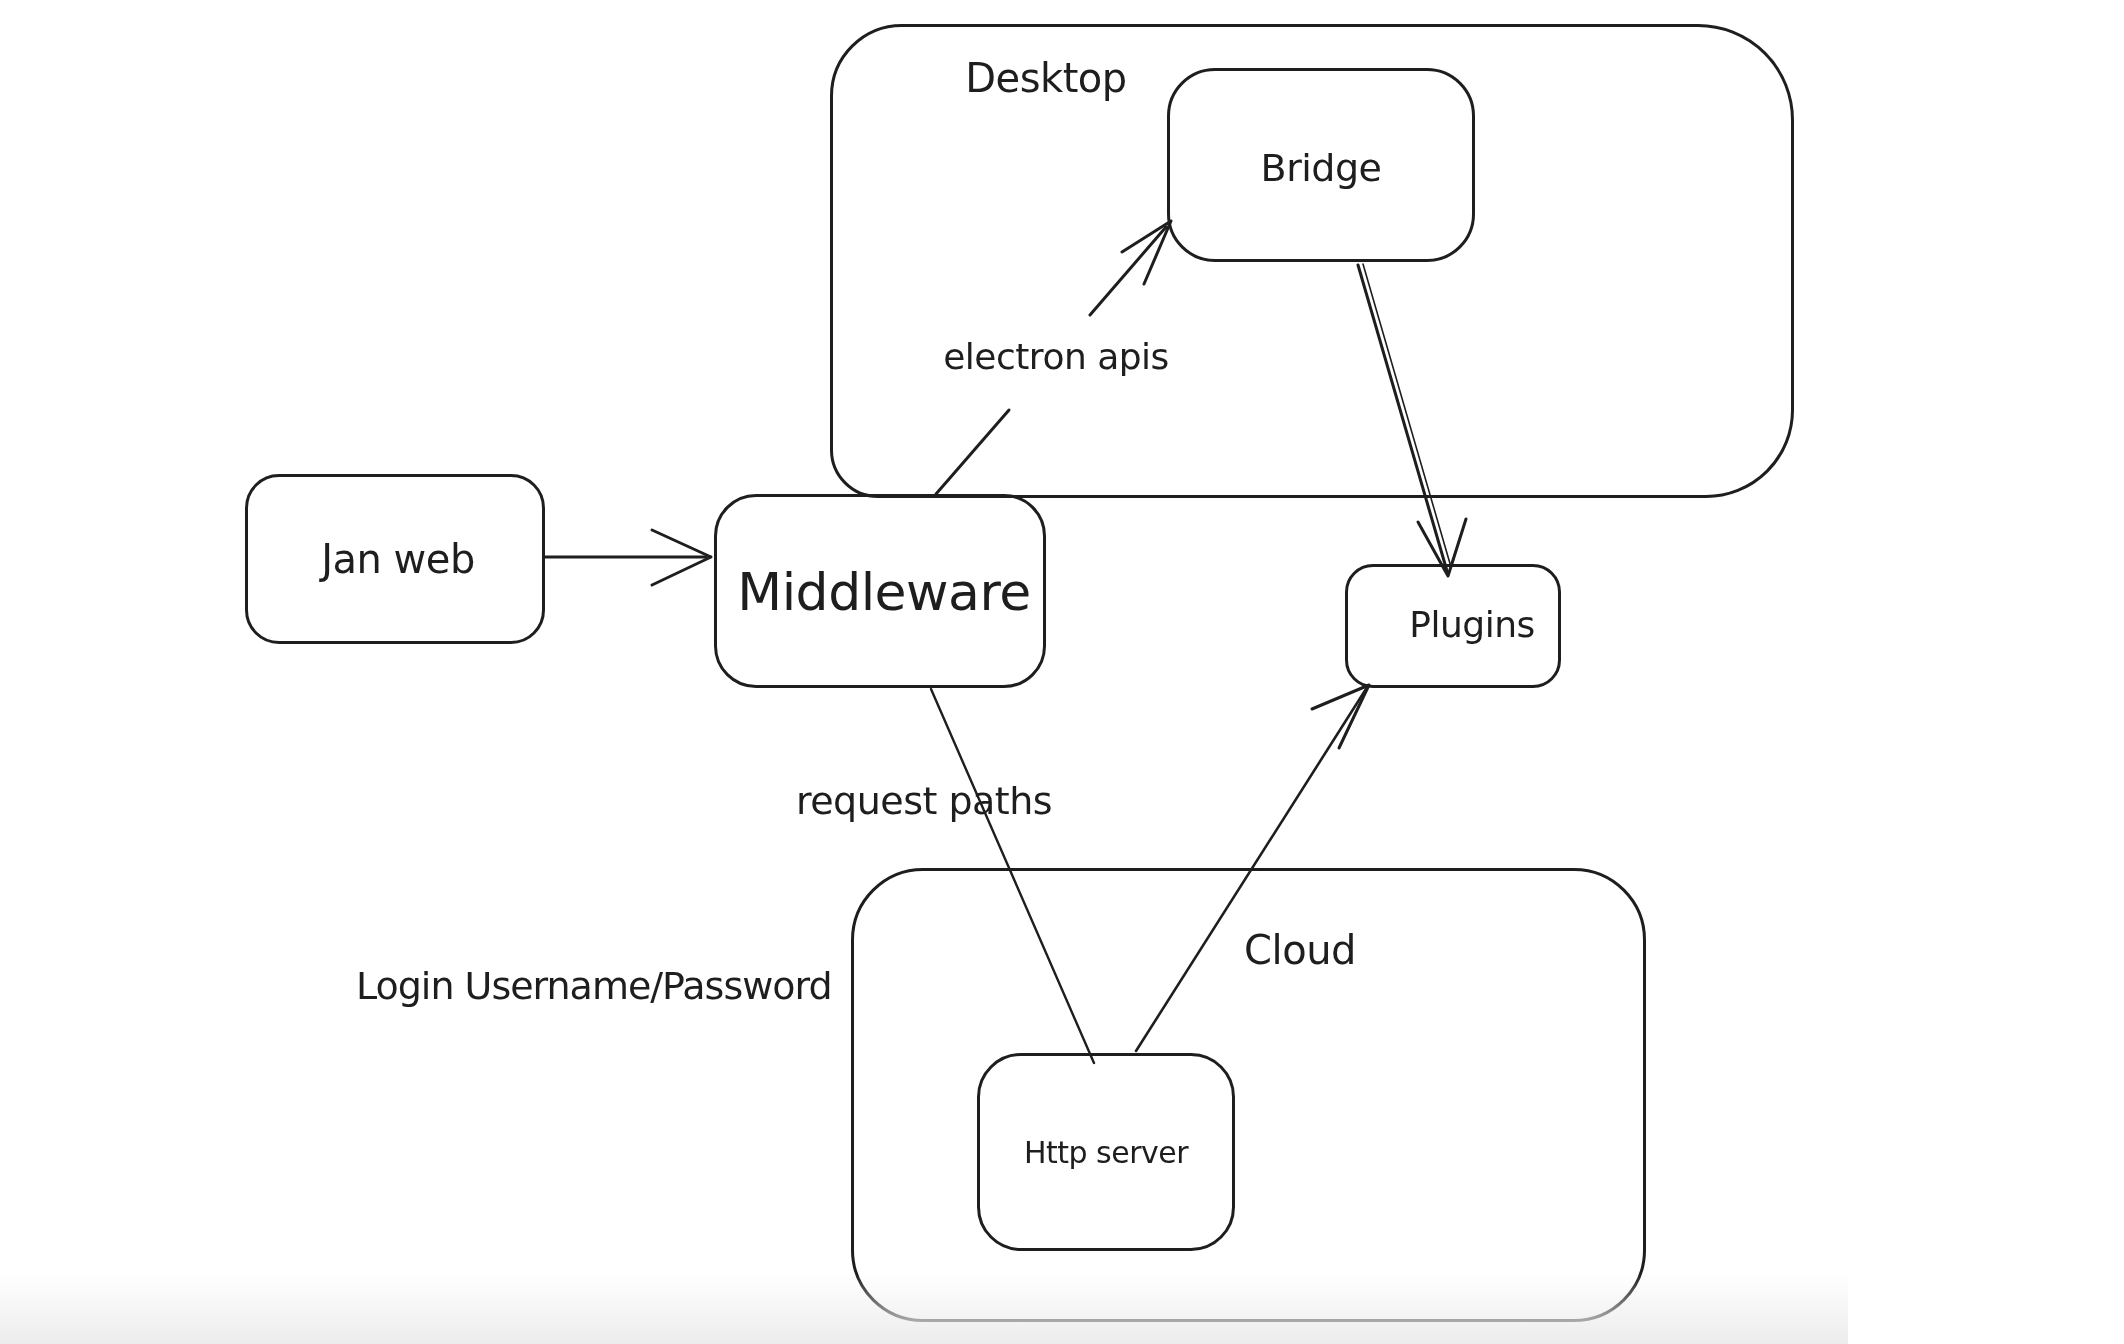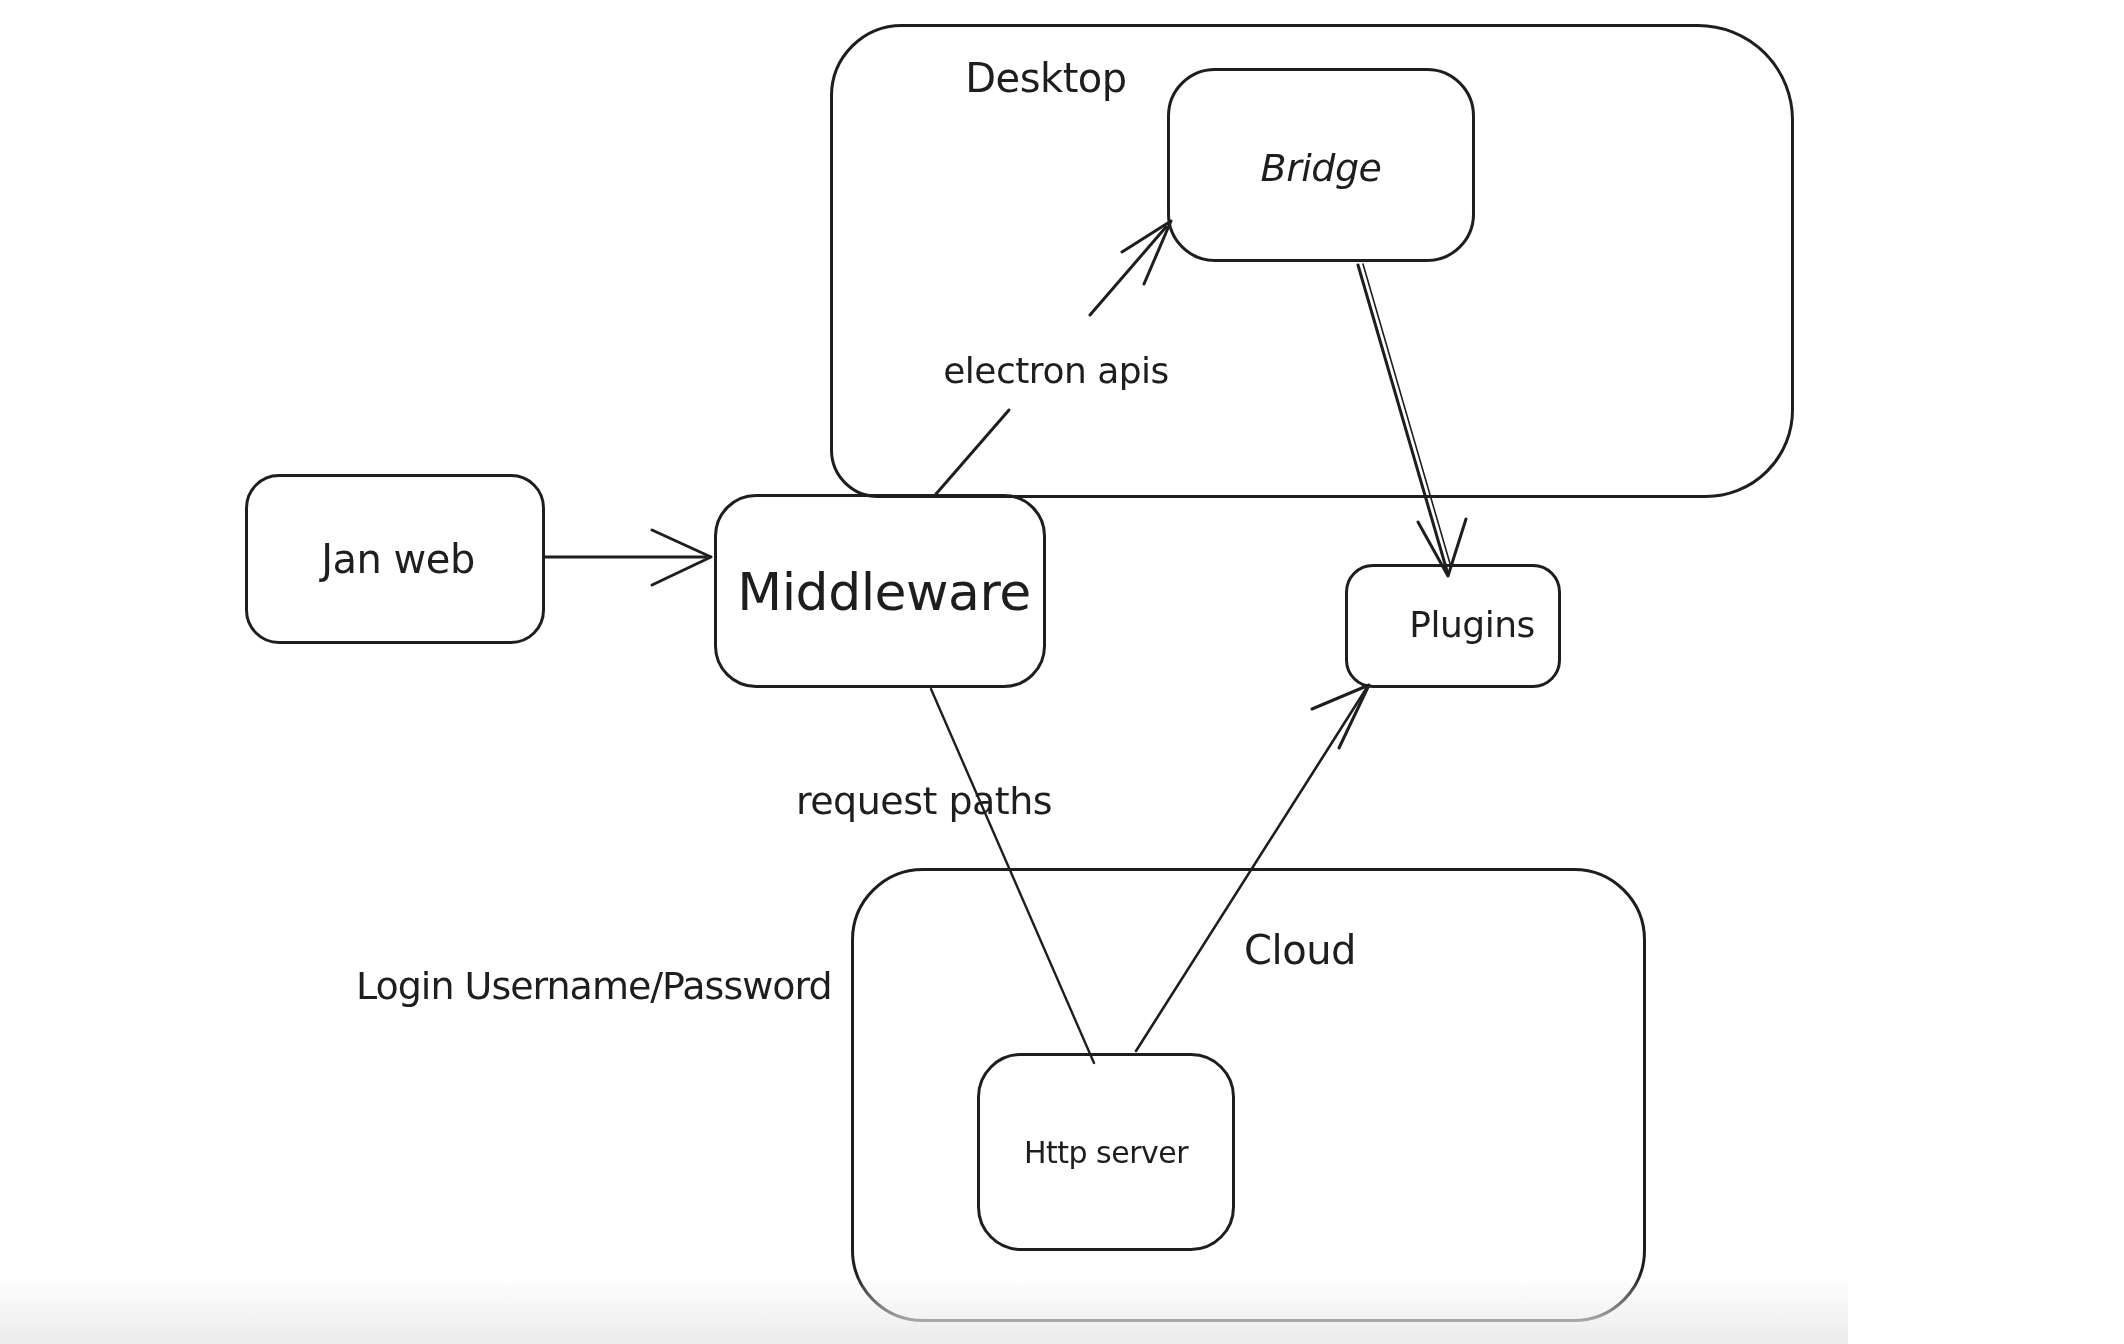--- a/index.html
+++ b/index.html
@@ -35,27 +35,27 @@
   .desktop-box{left:830px;top:24px;width:964px;height:474px;border-radius:72px 96px 88px 48px;}
   .cloud-box{left:851px;top:868px;width:795px;height:454px;border-radius:72px;}
   
   .janweb-box{left:245px;top:474px;width:300px;height:170px;border-radius:34px;}
   .middleware-box{left:714px;top:494px;width:332px;height:194px;border-radius:42px;}
   .bridge-box{left:1167px;top:68px;width:308px;height:194px;border-radius:48px;}
   .plugins-box{left:1345px;top:564px;width:216px;height:124px;border-radius:28px;}
   .httpserver-box{left:977px;top:1053px;width:258px;height:198px;border-radius:44px;}
   
   .lbl-desktop{left:1046px;top:78px;font-size:40px;}
-  .lbl-bridge{left:1321px;top:168px;font-size:38px;font-style:italic;}
+  .lbl-bridge{left:1321px;top:168px;font-size:38px;}
   .lbl-janweb{left:398px;top:559px;font-size:40px;}
   .lbl-middleware{left:884px;top:592px;font-size:52px;}
   .lbl-plugins{left:1448px;top:624px;font-size:36px;margin-left:24px;}
   .lbl-httpserver{left:1106px;top:1152px;font-size:30px;}
   .lbl-cloud{left:1276px;top:950px;font-size:40px;margin-left:24px;}
-  .lbl-electron{left:1056px;top:370px;font-size:36px;text-align:right;}
+  .lbl-electron{left:1056px;top:356px;font-size:36px;text-align:right;}
   .lbl-request{left:900px;top:801px;font-size:38px;margin-left:24px;}
   
   .note{
     position:absolute;
     left:356px;top:958px;
     font-size:38px;
     line-height:57px;
     letter-spacing:-1px;
     z-index:3;
     white-space:nowrap;

